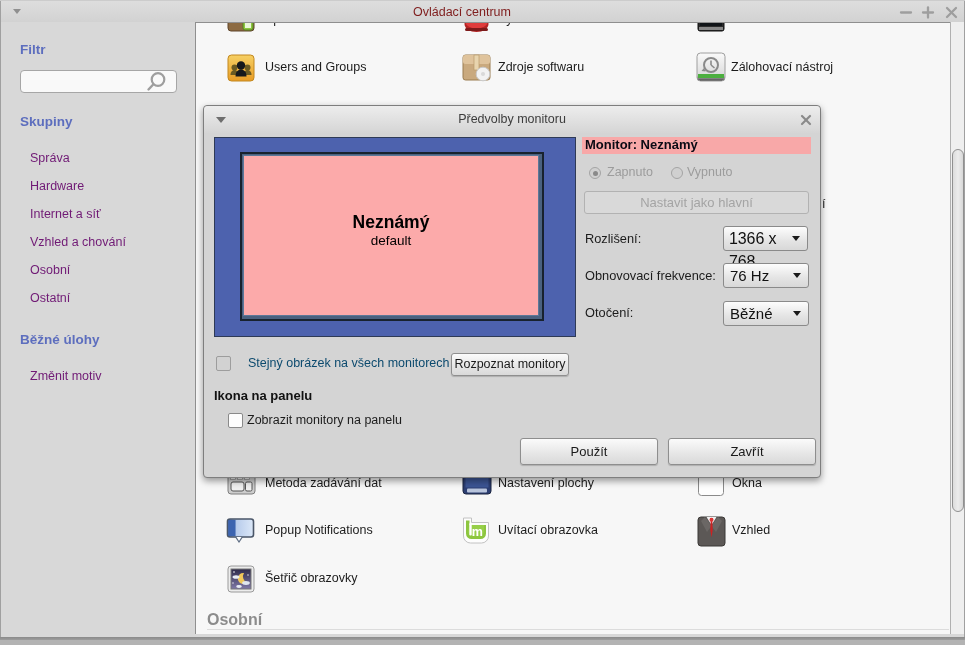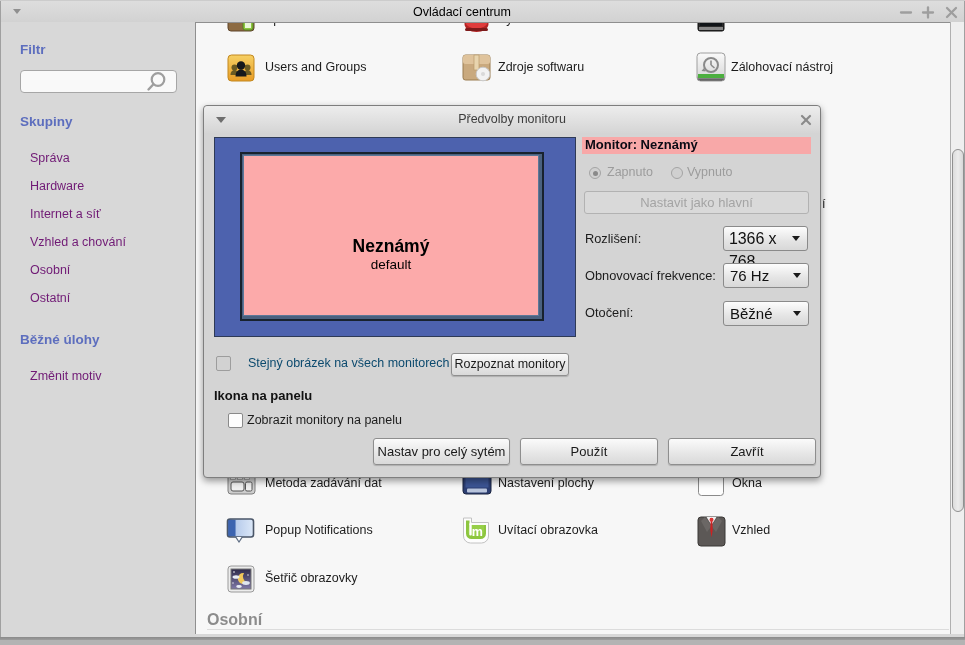--- a/index.html
+++ b/index.html
@@ -42,21 +42,21 @@
 <div class="abs" id="trough">
     <div class="abs" id="thumb"></div>
   </div>
 <div class="abs" id="botband1"></div>
 <div class="abs" style="left:0;top:0;width:1px;height:640px;background:#a0a0a0;"></div>
 <div class="abs" style="left:964px;top:0;width:1px;height:640px;background:#a0a0a0;"></div>
 <div class="abs" style="left:0;top:0;width:965px;height:1px;background:#cccccc;"></div>
 <div class="abs" id="botband2"></div>
 
 <div class="abs" style="left:13px;top:9px;width:0;height:0;border-left:4.5px solid transparent;border-right:4.5px solid transparent;border-top:5.5px solid #8f8f8f;"></div>
-<div class="lbl" style="left:462px;top:5px;color:#000000;transform:translateX(-50%);">Ovládací centrum</div>
+<div class="lbl" style="left:462px;top:5px;color:#7f1d1d;transform:translateX(-50%);">Ovládací centrum</div>
 <svg class="abs" style="left:895px;top:0;" width="66" height="22" viewBox="0 0 66 22">
   <g stroke="#9e9e9e" stroke-width="2.3" stroke-linecap="round">
     <line x1="6" y1="12.5" x2="16" y2="12.5"></line>
     <line x1="28" y1="12.5" x2="38" y2="12.5"></line>
       <line x1="33" y1="7.5" x2="33" y2="17.5"></line>
     <line x1="52" y1="8" x2="61" y2="17"></line>
       <line x1="61" y1="8" x2="52" y2="17"></line>
   </g>
 </svg>
 
@@ -227,21 +227,21 @@
   <svg class="abs" style="right:8px;top:8px;" width="12" height="12">
       <g stroke="#8a8a8a" stroke-width="2.2" stroke-linecap="round">
         <line x1="2" y1="2" x2="10" y2="10"></line>
         <line x1="10" y1="2" x2="2" y2="10"></line>
       </g>
     </svg>
 
   <div class="abs" style="left:10px;top:31px;width:360px;height:198px;background:#4d62ae;border:1px solid #2e3a56;">
     <div class="abs" style="left:25px;top:14px;width:300px;height:165px;background:#4a617f;border:2px solid #18222e;">
       <div class="abs" style="left:1px;top:1px;width:294px;height:159px;background:#fcaaaa;border:1px solid #5c7898;text-align:center;">
-        <div style="margin-top:80px;font-size:17.5px;font-weight:bold;color:#000;">Neznámý</div>
+        <div style="margin-top:56px;font-size:17.5px;font-weight:bold;color:#000;">Neznámý</div>
         <div style="font-size:13.5px;color:#000;margin-top:0px;">default</div>
       </div>
     </div>
   </div>
 
   <div class="abs" style="left:378px;top:31px;width:229px;height:17px;background:#f8a8a8;"></div>
   <div class="lbl" style="left:381px;top:32px;font-weight:bold;font-size:13px;color:#0a0a14;">Monitor: Neznámý</div>
 
   <div class="abs" style="left:385px;top:61px;width:10px;height:10px;border:1px solid #a4a4a4;border-radius:50%;background:#d0d0d0;"></div>
   <div class="abs" style="left:388.5px;top:64.5px;width:5px;height:5px;border-radius:50%;background:#8a8a8a;"></div>
@@ -259,16 +259,15 @@
   <div class="dd" style="left:519px;top:194.5px;">Běžné<span class="ar"></span></div>
 
   <div class="cb" style="left:12px;top:250px;"></div>
   <div class="lbl" style="left:44px;top:250px;color:#0c4a6e;">Stejný obrázek na všech monitorech</div>
   <div class="btn" style="left:247px;top:247px;width:116px;height:21px;line-height:21px;font-size:12.5px;">Rozpoznat monitory</div>
 
   <div class="lbl" style="left:10px;top:283px;font-weight:bold;font-size:13px;color:#111;">Ikona na panelu</div>
   <div class="cb" style="left:24px;top:307px;background:#fdfdfd;border-color:#8a8a8a;"></div>
   <div class="lbl" style="left:43px;top:307px;">Zobrazit monitory na panelu</div>
 
-  <div class="btn" style="left:169px;top:332px;width:135px;height:25px;line-height:25px;">Nastav pro celý sytém</div>
   <div class="btn" style="left:316px;top:332px;width:136px;height:25px;line-height:25px;">Použít</div>
   <div class="btn" style="left:464px;top:332px;width:136px;height:25px;line-height:25px;padding-left:10px;">Zavřít</div>
 </div>
 
 </body></html>

